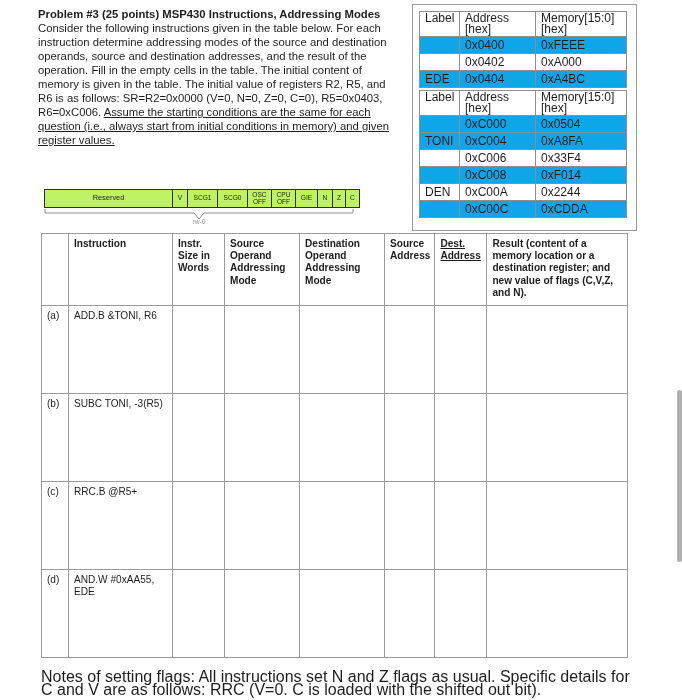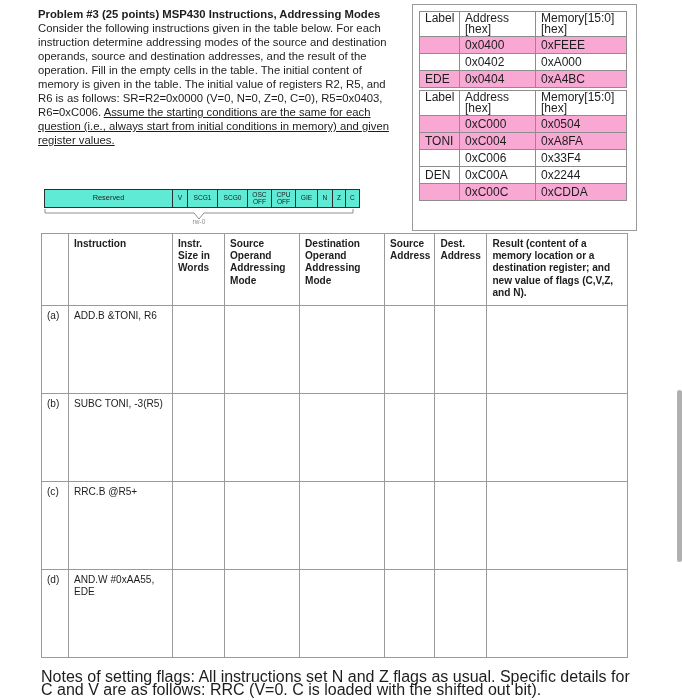--- a/index.html
+++ b/index.html
@@ -67,21 +67,21 @@
     vertical-align: top;
     height: 11px;
     box-sizing: border-box;
     overflow: hidden;
     white-space: nowrap;
   }
   .mem-table .c-label { width: 40px; }
   .mem-table .c-addr  { width: 76px; }
   .mem-table .c-mem   { width: 91px; }
   .mem-table tr.hdr td { height: 23px; line-height: 11.2px; white-space: normal; }
-  .mem-table tr.shade td { background: #f9a8d4; }
+  .mem-table tr.shade td { background: #0ea5e9; }
 
   #mem-table-1 { left: 6px; top: 6px; }
   #mem-table-2 { left: 6px; top: 85px; }
 
   
   .sr-diagram {
     position: absolute;
     left: 40px;
     top: 180px;
     width: 310px;
@@ -95,21 +95,21 @@
   }
   .sr-nums span { position: absolute; top: 0; }
   .sr-row {
     position: absolute;
     left: 0;
     top: 9px;
     display: flex;
     height: 19px;
     border: 1px solid #2e2e2e;
     box-sizing: border-box;
-    background: #5eead4;
+    background: #bef264;
   }
   .sr-cell {
     border-right: 1px solid #2e2e2e;
     box-sizing: border-box;
     display: flex;
     align-items: center;
     justify-content: center;
     text-align: center;
     font-size: 6.6px;
     line-height: 6.6px;
@@ -161,21 +161,21 @@
     font-weight: bold;
     font-size: 10.1px;
     height: 72px;
   }
   .main-table .col-idx    { width: 27px; }
   .main-table .col-instr  { width: 104px; }
   .main-table .col-size   { width: 52px; }
   .main-table .col-src    { width: 75px; }
   .main-table .col-dst    { width: 85px; }
   .main-table .col-sa     { width: 34px; }
-  .main-table .col-da     { width: 52px; }
+  .main-table .col-da     { width: 52px; text-decoration: underline; }
   .main-table .col-res    { width: 141px; }
   .main-table tbody td { height: 88px; }
   .main-table .idx { text-align: left; }
 
   
   .notes {
     position: absolute;
     left: 37px;
     top: 670px;
     width: 600px;
@@ -253,20 +253,25 @@
         </tr>
         <tr class="shade">
           <td>TONI</td>
           <td>0xC004</td>
           <td>0xA8FA</td>
         </tr>
         <tr>
           <td></td>
           <td>0xC006</td>
           <td>0x33F4</td>
+        </tr>
+        <tr class="shade">
+          <td></td>
+          <td>0xC008</td>
+          <td>0xF014</td>
         </tr>
         <tr>
           <td>DEN</td>
           <td>0xC00A</td>
           <td>0x2244</td>
         </tr>
         <tr class="shade">
           <td></td>
           <td>0xC00C</td>
           <td>0xCDDA</td>

